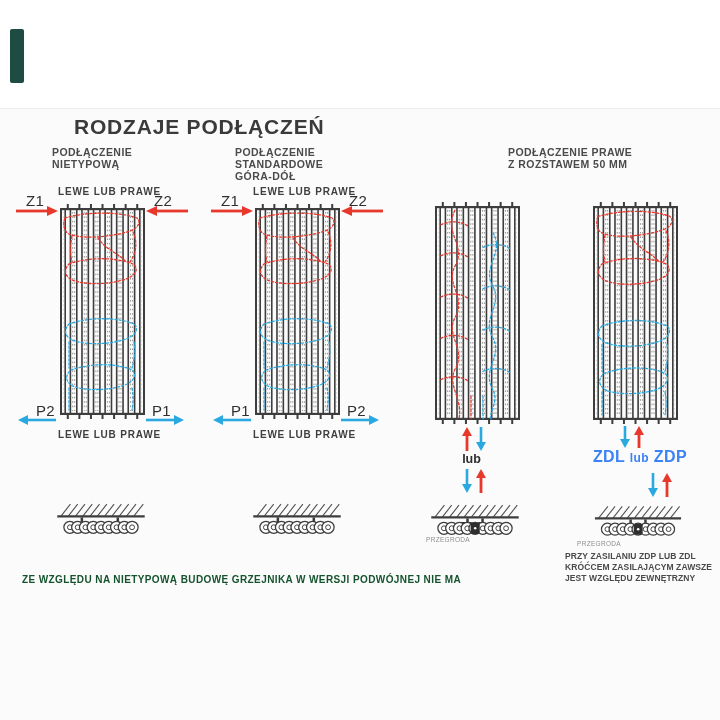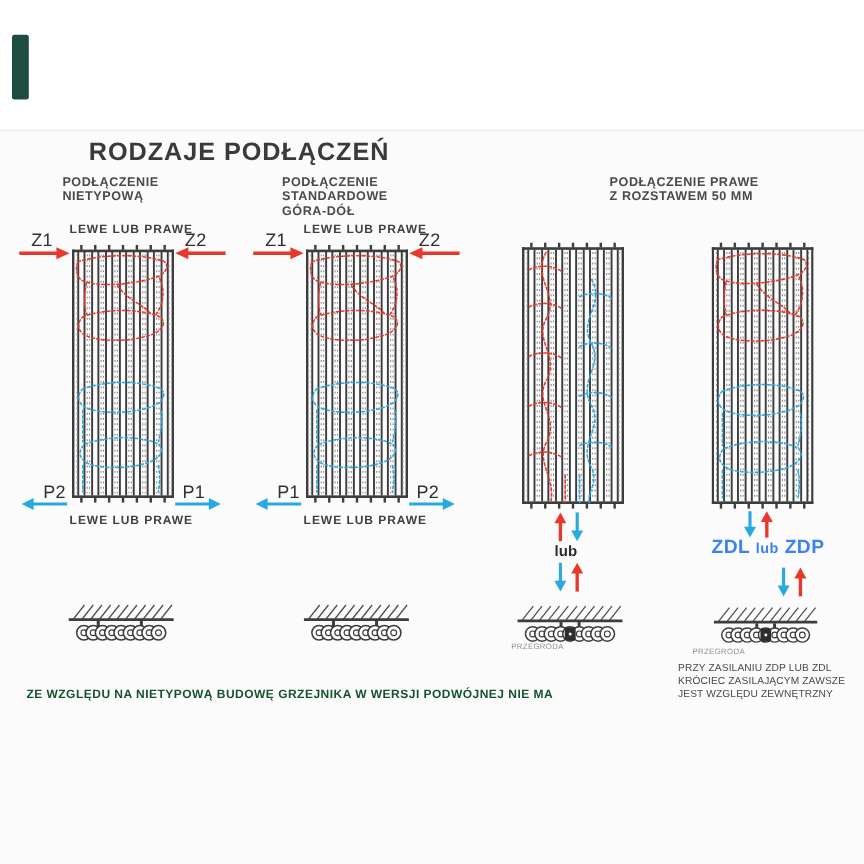--- a/index.html
+++ b/index.html
@@ -13,21 +13,21 @@
   .title{font-size:21px;font-weight:700;letter-spacing:.8px;color:#3a3a3a;margin-left:41px;}
   .colhead{font-size:10.5px;font-weight:700;letter-spacing:.45px;color:#4a4a4a;line-height:12px;}
   .colhead span{display:block;}
   .lewe{font-size:10px;font-weight:700;letter-spacing:.8px;color:#3f3f3f;text-align:center;white-space:nowrap;}
   .zlabel{font-size:15px;font-weight:400;color:#303030;letter-spacing:.3px;}
   .lub{font-size:12.5px;font-weight:700;color:#2e2e2e;text-align:center;}
   .zdc{font-size:12px;font-weight:700;letter-spacing:.6px;color:#2e2e2e;text-align:center;}
   .zdl{font-size:16px;font-weight:700;letter-spacing:.4px;color:#3b82f6;text-align:center;white-space:nowrap;}
   .zdl .small{font-size:12px;}
   .przegroda{font-size:6.5px;color:#8f8f8f;letter-spacing:.3px;}
-  .note{font-size:8.5px;font-weight:400;color:#4a4a4a;line-height:11px;letter-spacing:.1px;}
+  .note{font-size:8.5px;font-weight:700;color:#4a4a4a;line-height:11px;letter-spacing:.1px;}
   .note span{display:block;}
   .footer{font-size:10px;font-weight:700;letter-spacing:.4px;color:#14532d;line-height:16.5px;}
   .footer span{display:block;}
   svg.arrow{overflow:visible;}
   svg.arrow.red line{stroke:var(--c-red);stroke-width:2.8;}
   svg.arrow.red polygon{fill:var(--c-red);}
   svg.arrow.blue line{stroke:var(--c-blue);stroke-width:2.6;}
   svg.arrow.blue polygon{fill:var(--c-blue);}
 </style>
 </head>
@@ -528,21 +528,21 @@
         <circle cx="70" cy="25" r="6.2" fill="#ffffff" stroke="#3d3d3d" stroke-width="1.3"></circle>
         <circle cx="70" cy="25" r="2.5" fill="none" stroke="#3d3d3d" stroke-width="1"></circle>
         <circle cx="78" cy="25" r="6.2" fill="#ffffff" stroke="#3d3d3d" stroke-width="1.3"></circle>
         <circle cx="78" cy="25" r="2.5" fill="none" stroke="#3d3d3d" stroke-width="1"></circle>
         <rect x="41.5" y="19.2" width="9.4" height="11.6" rx="2" fill="#2e2e2e"></rect>
         <circle cx="46.2" cy="25" r="1.3" fill="#ffffff"></circle>
       </svg>
     <div class="abs przegroda" style="left:577px;top:540px">PRZEGRODA</div>
     <div class="abs note" style="left:565px;top:551px">
       <span>PRZY ZASILANIU ZDP LUB ZDL</span>
-      <span>KRÓCIEC ZASILAJĄCYM ZAWSZE</span>
+      <span>KRÓĆCEM ZASILAJĄCYM ZAWSZE</span>
       <span>JEST WZGLĘDU ZEWNĘTRZNY</span>
     </div>
   </div>
 
   <div class="abs footer" style="left:22px;top:572px">
     <span>ZE WZGLĘDU NA NIETYPOWĄ BUDOWĘ GRZEJNIKA W WERSJI PODWÓJNEJ NIE MA</span>
   </div>
 </div>
 
 </body></html>

